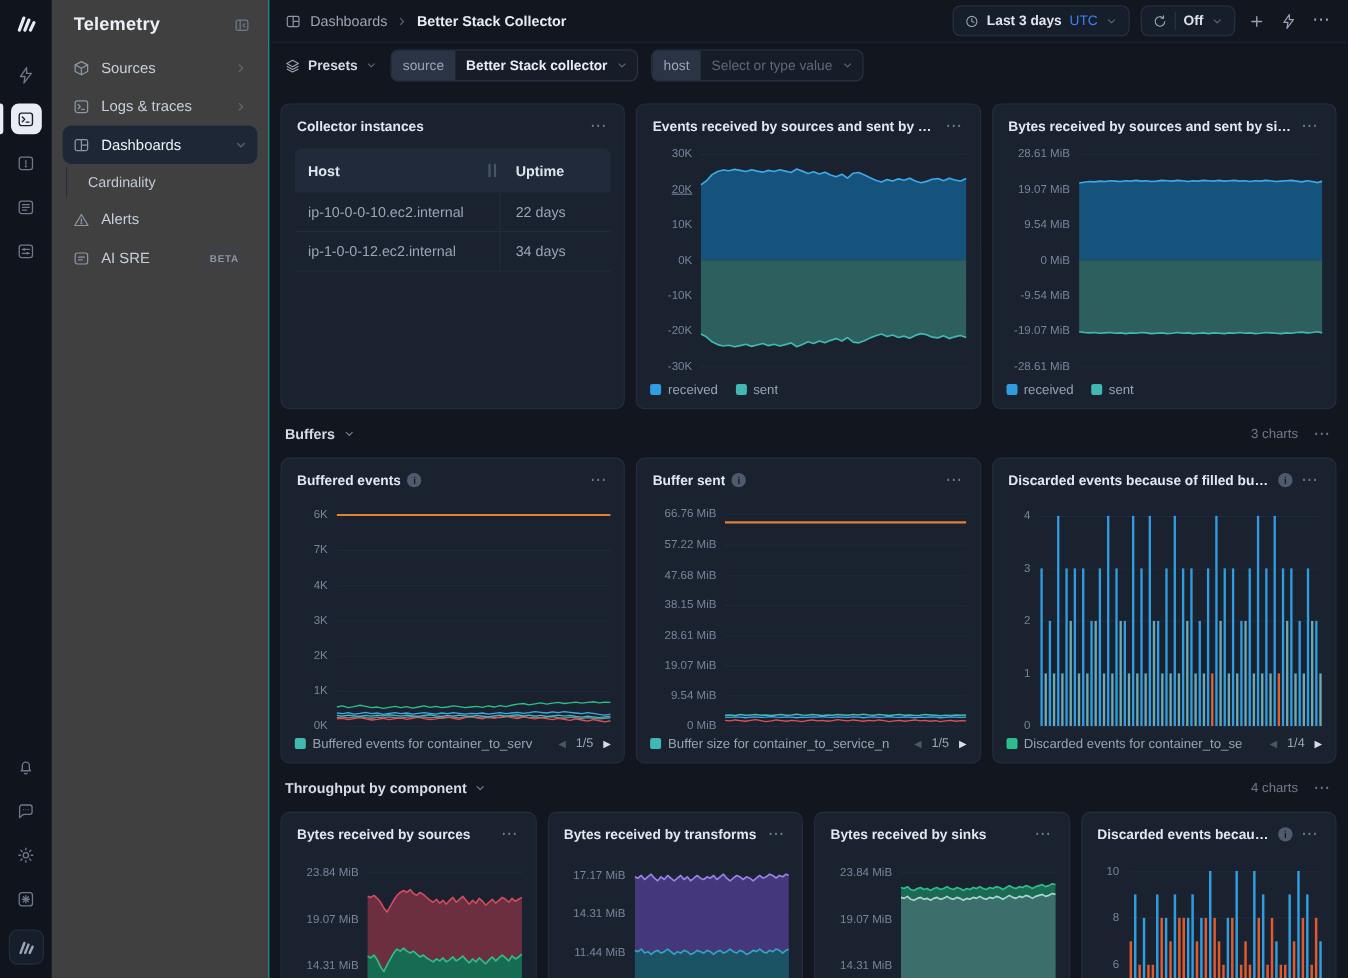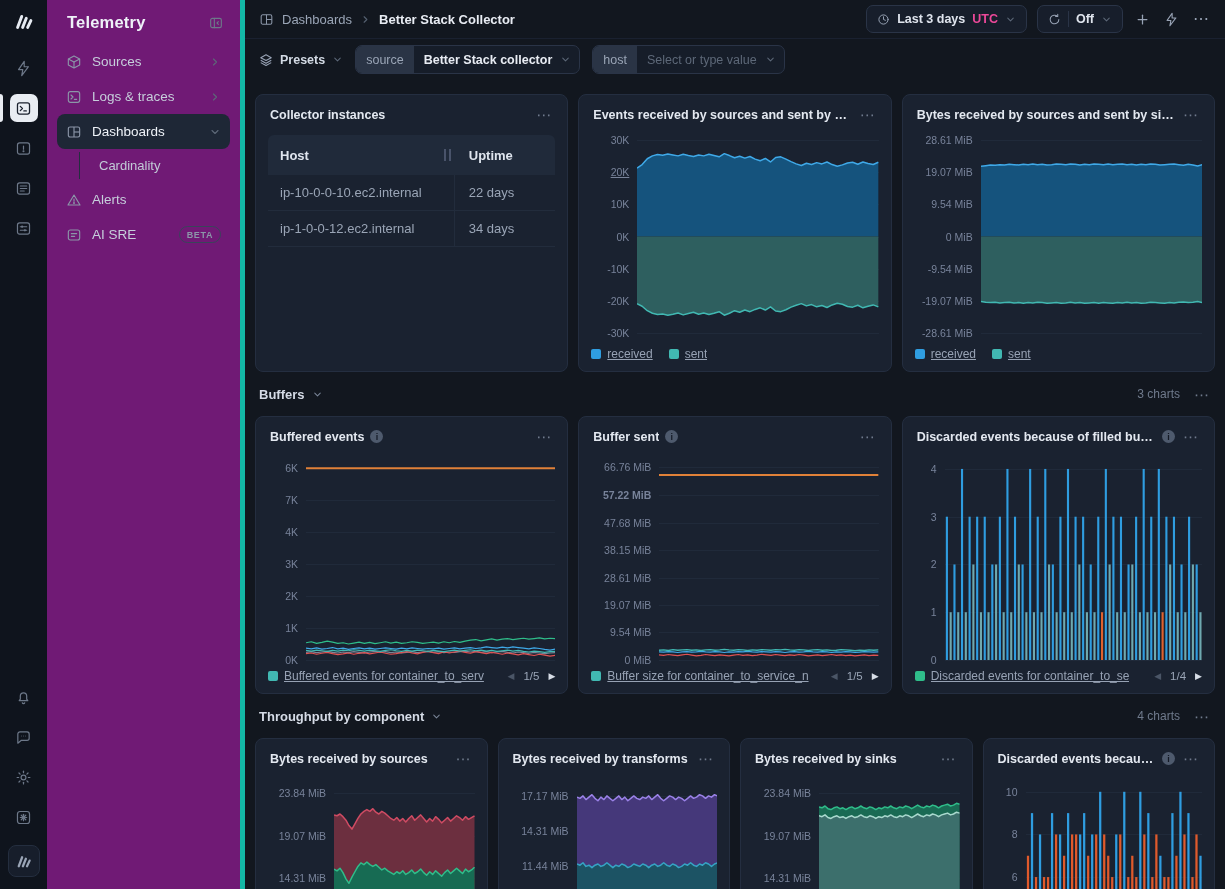--- a/index.html
+++ b/index.html
@@ -10,43 +10,43 @@
   
   .rail { width:47px; background:#0f141d; display:flex; flex-direction:column; align-items:center; padding:10px 0 12px; flex:0 0 auto; }
   .rail-logo { color:#e6ebf2; margin-bottom:16px; display:flex; }
   .rail-btn { width:28px; height:28px; display:flex; align-items:center; justify-content:center; color:#6d7889; margin:6px 0; border-radius:7px; position:relative; }
   .rail-btn.active { background:#e9edf3; color:#1a212e; }
   .rail-btn.active::before { content:""; position:absolute; left:-10px; top:0; width:3px; height:28px; background:#e9edf3; border-radius:0 3px 3px 0; }
   .rail-bottom { margin-top:auto; display:flex; flex-direction:column; align-items:center; }
   .logo-box { width:32px; height:32px; border:1px solid #242e3f; background:#171e2b; border-radius:8px; display:flex; align-items:center; justify-content:center; color:#9aa5b6; margin-top:8px; }
 
   
-  .sidebar { width:198px; background:#701a75; display:flex; flex-direction:column; padding:0 10px; border-right:5px solid #14b8a6; flex:0 0 auto; }
+  .sidebar { width:198px; background:#404040; display:flex; flex-direction:column; padding:0 10px; border-right:1px solid #14b8a6; flex:0 0 auto; }
   .sb-head { display:flex; align-items:center; justify-content:space-between; padding:13px 6px 12px 10px; }
   .sb-title { font-size:16.5px; font-weight:700; color:#eef2f8; letter-spacing:.2px; }
   .collapse-btn { color:#6d7889; display:flex; }
   .sb-item { display:flex; align-items:center; gap:10px; height:35px; padding:0 9px; border-radius:8px; color:#c6cedb; font-size:13.5px; font-weight:500; }
   .sb-item .icn { color:#8b96a8; display:flex; flex:0 0 auto; }
   .sb-item .chev { margin-left:auto; color:#5d6878; display:flex; }
   .sb-item.active { background:#1e2736; color:#eef2f8; }
-  .sb-sub { position:relative; margin-left:22px; }
+  .sb-sub { position:relative; margin-left:3px; }
   .sb-sub::before { content:""; position:absolute; left:0; top:3px; bottom:3px; width:1px; background:#242e3f; }
   .sb-subitem { height:33px; display:flex; align-items:center; padding-left:20px; font-size:13px; color:#c2cad7; }
   .badge { margin-left:auto; font-size:9px; letter-spacing:.6px; color:#8b96a8; border:1px solid #39445a; border-radius:999px; padding:2.5px 7px; font-weight:600; }
 
   
   .main { flex:1; display:flex; flex-direction:column; background:#12171f; min-width:0; }
   .topbar { height:39px; display:flex; align-items:center; padding:0 14px; border-bottom:1px solid #1a2130; gap:8px; flex:0 0 auto; }
   .crumb-icn { color:#8b96a8; display:flex; }
   .crumb-root { color:#9aa5b6; font-size:13px; }
   .crumb-sep { color:#556070; display:flex; }
   .crumb-cur { color:#e8ecf3; font-size:13px; font-weight:600; }
   .tb-right { margin-left:auto; display:flex; align-items:center; gap:10px; }
   .pill { display:flex; align-items:center; gap:7px; height:28px; padding:0 10px; background:#171e2b; border:1px solid #2a3447; border-radius:7px; color:#dfe4ed; font-size:12.5px; font-weight:600; }
-  .pill .dim { color:#ec4899; font-weight:700; }
+  .pill .dim { color:#3b82f6; font-weight:400; }
   .pill .chv { color:#5d6878; display:flex; }
   .pill .divider { width:1px; height:16px; background:#2a3447; }
   .icon-btn { color:#98a3b5; display:flex; align-items:center; padding:0 2px; font-size:16px; line-height:1; }
 
   .filterbar { height:41px; display:flex; align-items:center; gap:12px; padding:0 14px; flex:0 0 auto; }
   .presets { display:flex; align-items:center; gap:7px; color:#d3dae4; font-size:12.5px; font-weight:600; }
   .presets .chv { color:#5d6878; display:flex; }
   .sel { display:flex; align-items:center; height:29px; background:#161d29; border:1px solid #2a3447; border-radius:7px; overflow:hidden; }
   .sel .key { background:#2a3445; align-self:stretch; display:flex; align-items:center; padding:0 10px; font-size:12.5px; color:#9aa5b6; }
   .sel .val { padding:0 8px 0 10px; font-size:12.5px; color:#e8ecf3; font-weight:600; white-space:nowrap; }
@@ -70,21 +70,21 @@
   .chart { flex:1; display:flex; margin-top:13px; min-height:0; }
   .ticks { width:var(--gut,44px); position:relative; flex:0 0 auto; }
   .tick { position:absolute; right:8px; transform:translateY(-50%); font-size:10.5px; color:#78839a; white-space:nowrap; }
   .plot-area { flex:1; position:relative; min-width:0; }
   .gridline { position:absolute; left:0; right:0; height:1px; background:#202a3a; }
   .plot-area svg { position:absolute; inset:0; width:100%; height:100%; display:block; }
 
   .legend { flex:0 0 auto; display:flex; align-items:center; gap:16px; margin-top:9px; font-size:12px; color:#97a2b4; min-width:0; }
   .leg-item { display:flex; align-items:center; gap:6px; min-width:0; }
   .swatch { width:10px; height:10px; border-radius:2px; flex:0 0 auto; }
-  .leg-label { white-space:nowrap; overflow:hidden; text-overflow:ellipsis;text-decoration:underline; }
+  .leg-label { white-space:nowrap; overflow:hidden; text-overflow:ellipsis; }
   .pager { margin-left:auto; display:flex; align-items:center; gap:9px; flex:0 0 auto; font-size:11.5px; color:#9aa5b6; }
   .pg-prev { color:#4a5566; font-size:9px; }
   .pg-next { color:#d7dde6; font-size:9px; }
 
   
   .table { margin-top:13px; flex:1; display:flex; flex-direction:column; font-size:13px; }
   .t-head { display:flex; background:#202a3a; border-radius:6px 6px 0 0; height:40px; align-items:center; color:#dfe5ee; font-weight:600; position:relative; }
   .c1 { flex:0 0 65%; padding-left:12px; }
   .c2 { flex:1; padding-left:14px; }
   .t-head .c1 { align-self:stretch; display:flex; align-items:center; }
@@ -548,21 +548,21 @@
 
         <div class="panel">
           <div class="p-head">
             <span class="p-title">Buffer sent</span>
             <span class="info">i</span>
             <span class="dots">⋯</span>
           </div>
           <div class="chart" style="--gut:68px">
             <div class="ticks">
                 <div class="tick" style="top: 5.17045%;">66.76 MiB</div>
-                <div class="tick" style="top: 18.7216%; font-weight: bold;">57.22 MiB</div>
+                <div class="tick" style="top: 18.7216%;">57.22 MiB</div>
                 <div class="tick" style="top: 32.2727%;">47.68 MiB</div>
                 <div class="tick" style="top: 45.8097%;">38.15 MiB</div>
                 <div class="tick" style="top: 59.3608%;">28.61 MiB</div>
                 <div class="tick" style="top: 72.9119%;">19.07 MiB</div>
                 <div class="tick" style="top: 86.4489%;">9.54 MiB</div>
                 <div class="tick" style="top: 100%;">0 MiB</div>
               </div>
               <div class="plot-area">
                 <div class="gridline" style="top: 5.17045%;"></div>
                 <div class="gridline" style="top: 18.7216%;"></div>

